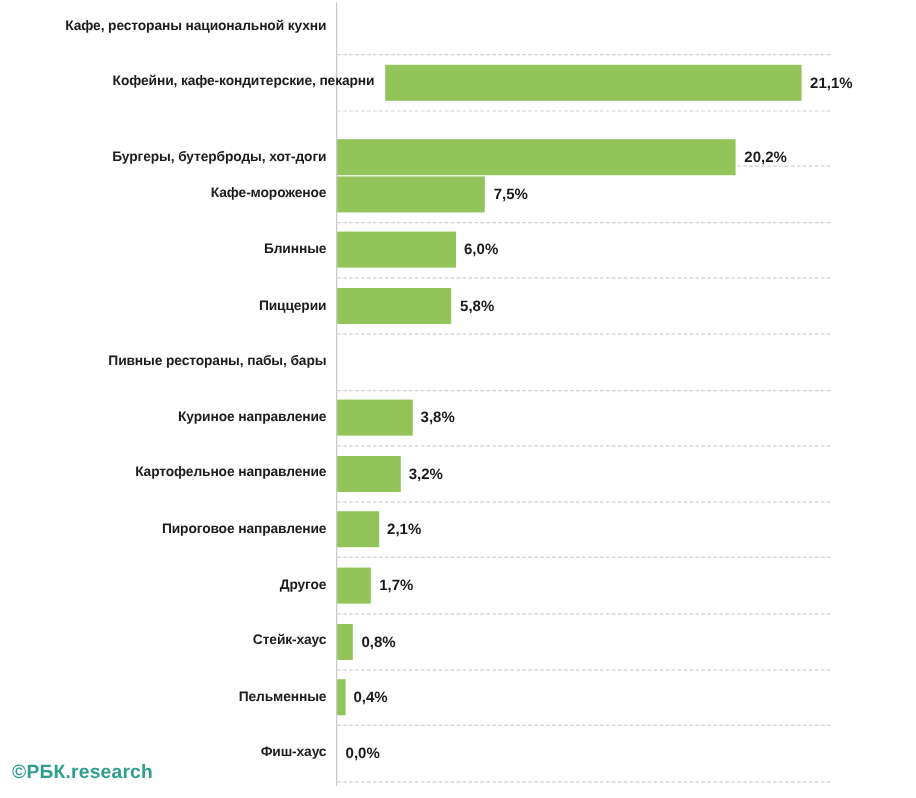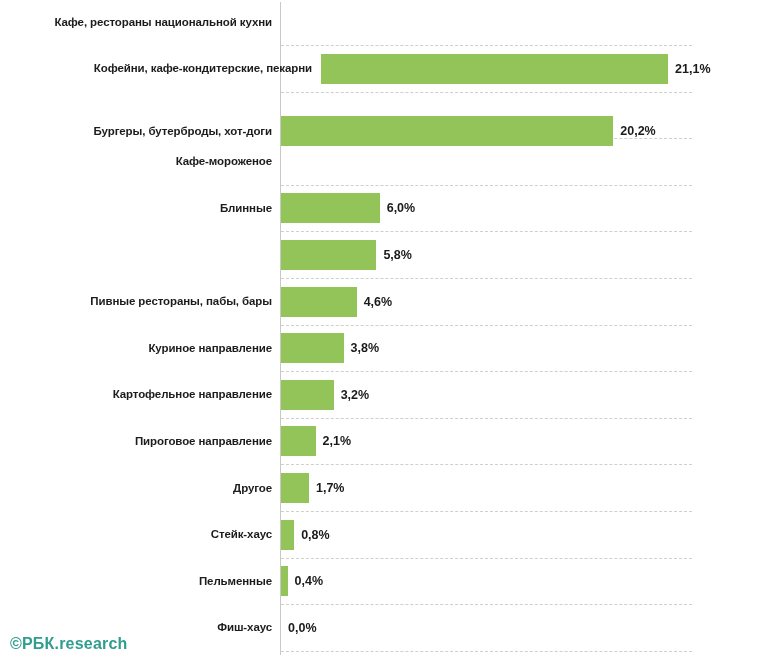--- a/index.html
+++ b/index.html
@@ -130,40 +130,41 @@
         </div>
         <div class="row" style="top: 116px; height: 30px; padding-left: 24px;">
           <div class="cat-label">Бургеры, бутерброды, хот-доги</div>
           <div class="bar-wrap">
             <div class="bar" style="width: 332.29px; background: rgb(146, 196, 90);"></div>
             <div class="value-label">20,2%</div>
           </div>
         </div>
         <div class="row" style="top: 146.8px; height: 30px;">
           <div class="cat-label">Кафе-мороженое</div>
+          <div class="bar-wrap">
+            <div class="bar" style="width: 123.375px; background: rgb(146, 196, 90);"></div>
+            <div class="value-label">7,5%</div>
+          </div>
         </div>
         <div class="row" style="top: 193.4px; height: 30px;">
           <div class="cat-label">Блинные</div>
           <div class="bar-wrap">
             <div class="bar" style="width: 98.7px; background: rgb(146, 196, 90);"></div>
             <div class="value-label">6,0%</div>
           </div>
         </div>
         <div class="row" style="top: 240px; height: 30px;">
+          <div class="cat-label">Пиццерии</div>
           <div class="bar-wrap">
             <div class="bar" style="width: 95.41px; background: rgb(146, 196, 90);"></div>
             <div class="value-label">5,8%</div>
           </div>
         </div>
         <div class="row" style="top: 286.6px; height: 30px;">
           <div class="cat-label">Пивные рестораны, пабы, бары</div>
-          <div class="bar-wrap">
-            <div class="bar" style="width: 75.67px; background: rgb(146, 196, 90);"></div>
-            <div class="value-label">4,6%</div>
-          </div>
         </div>
         <div class="row" style="top: 333.2px; height: 30px;">
           <div class="cat-label">Куриное направление</div>
           <div class="bar-wrap">
             <div class="bar" style="width: 62.51px; background: rgb(146, 196, 90);"></div>
             <div class="value-label">3,8%</div>
           </div>
         </div>
         <div class="row" style="top: 379.8px; height: 30px;">
           <div class="cat-label">Картофельное направление</div>

